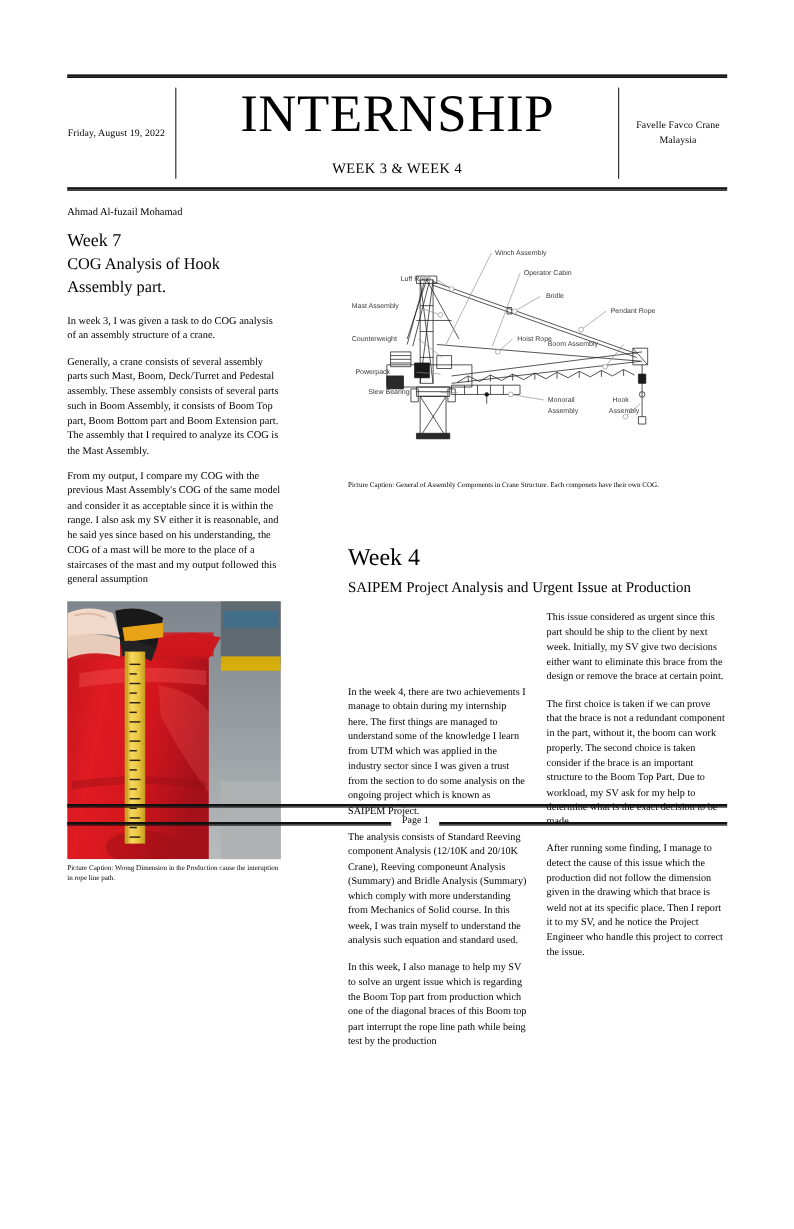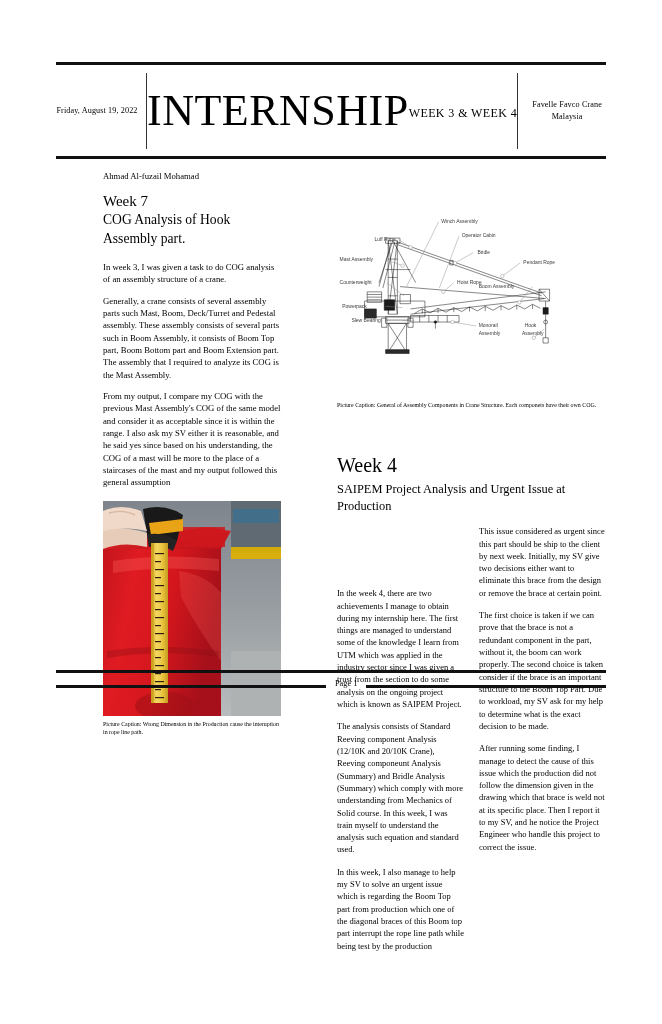--- a/index.html
+++ b/index.html
@@ -48,21 +48,21 @@
     text-align: center;
     font-size: 8.2px;
     line-height: 1.5;
     letter-spacing: .1px;
   }
   .masthead-left { border-right: 1px solid #333; padding-right: 8px;}
   .masthead-right { border-left: 1px solid #333; padding-left: 8px;}
   .masthead-center {
     flex: 1 1 auto;
     display: flex;
-    flex-direction: row;
+    flex-direction: column;
     align-items: center;
     justify-content: space-between;
   }
   .masthead-title {
     font-size: 44px;
     line-height: 1.02;
     letter-spacing: .5px;
     font-weight: 400;
     white-space: nowrap;
   }
@@ -74,21 +74,21 @@
     white-space: nowrap;
   }
   .masthead-bottom-rule { margin-top: 7px; }
 
   
   .body-area {
     margin-top: 11px;
     display: flex;
     gap: 16px;
   }
-  .col-left { width: 178px; flex: 0 0 178px; margin-left: 47px; }
+  .col-left { width: 178px; flex: 0 0 178px; }
   .col-right { flex: 1 1 auto; margin-left: 40px; }
 
   .byline {
     font-size: 8.7px;
     line-height: 1.4;
     margin-bottom: 9px;
   }
   h2.week-head {
     font-size: 15px;
     font-weight: 400;

